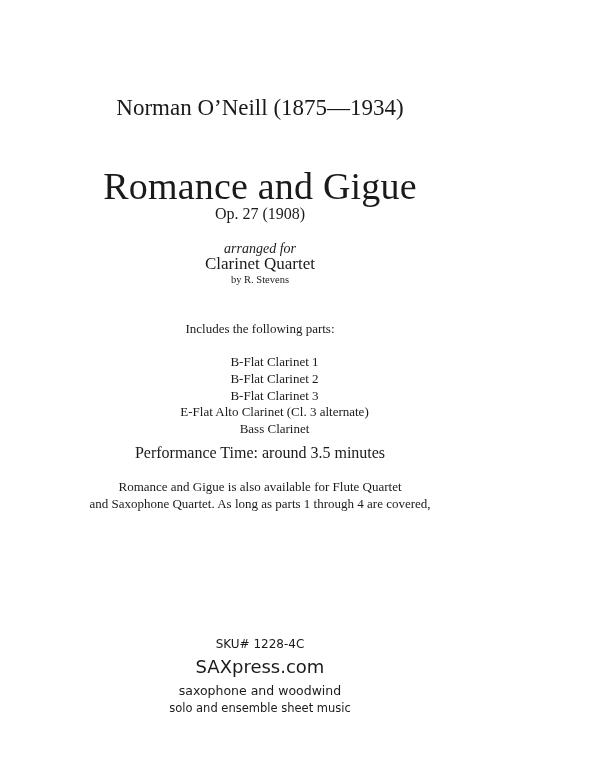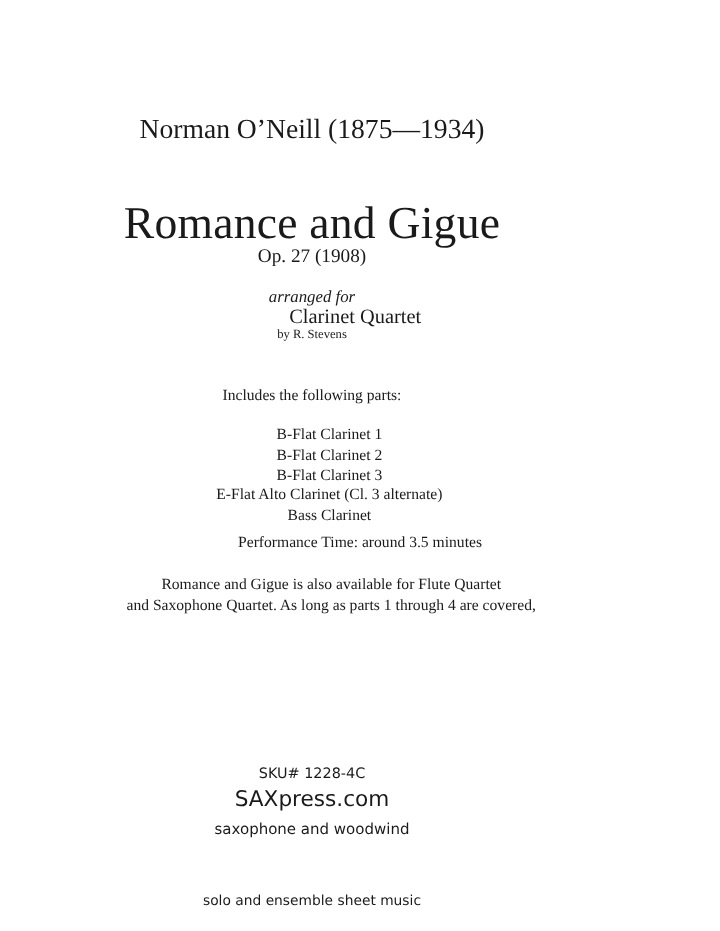--- a/index.html
+++ b/index.html
@@ -4,31 +4,31 @@
   <style>
     html, body { margin: 0; padding: 0; background: #ffffff; }
     body { width: 600px; height: 776px; position: relative; overflow: hidden; color: #1a1a1a; }
     .serif { font-family: "Liberation Serif", "DejaVu Serif", serif; }
     .sans { font-family: "DejaVu Sans", "Liberation Sans", sans-serif; }
     .line { position: absolute; left: 0; width: 520px; text-align: center; white-space: nowrap; }
     .composer { top: 95px; font-size: 23px; }
     .title { top: 164px; font-size: 38px; letter-spacing: 0.2px; }
     .opus { top: 205px; font-size: 16px; }
     .arr { top: 241px; font-size: 14px; font-style: italic; }
-    .ensemble { top: 254px; font-size: 17px; padding-left: 36px; }
+    .ensemble { top: 254px; font-size: 17px; }
     .by { top: 274px; font-size: 10.5px; }
     .parts-head { top: 321px; font-size: 13px; }
     .parts { top: 354px; font-size: 13px; line-height: 16.8px; }
     .parts div { text-align: center; padding-left: 29px; }
-    .perf { top: 444px; font-size: 13px; margin-left: 40px; }
-    .note { top: 478px; font-size: 13px; line-height: 17px; padding-left: 16px; }
+    .perf { top: 444px; font-size: 16px; }
+    .note { top: 478px; font-size: 13px; line-height: 17px; }
     .sku { top: 637px; font-size: 12px; }
     .site { top: 656px; font-size: 18px; }
     .tag1 { top: 683px; font-size: 12.5px; text-align: center; }
-    .tag2 { top: 701px; font-size: 11.5px; margin-top: 42px; }
+    .tag2 { top: 701px; font-size: 11.5px; }
   </style>
 </head>
 <body>
 
 <div>
   <div class="line serif composer">Norman O’Neill (1875—1934)</div>
   <div class="line serif title">Romance and Gigue</div>
   <div class="line serif opus">Op. 27 (1908)</div>
   <div class="line serif arr">arranged for</div>
   <div class="line serif ensemble">Clarinet Quartet</div>

